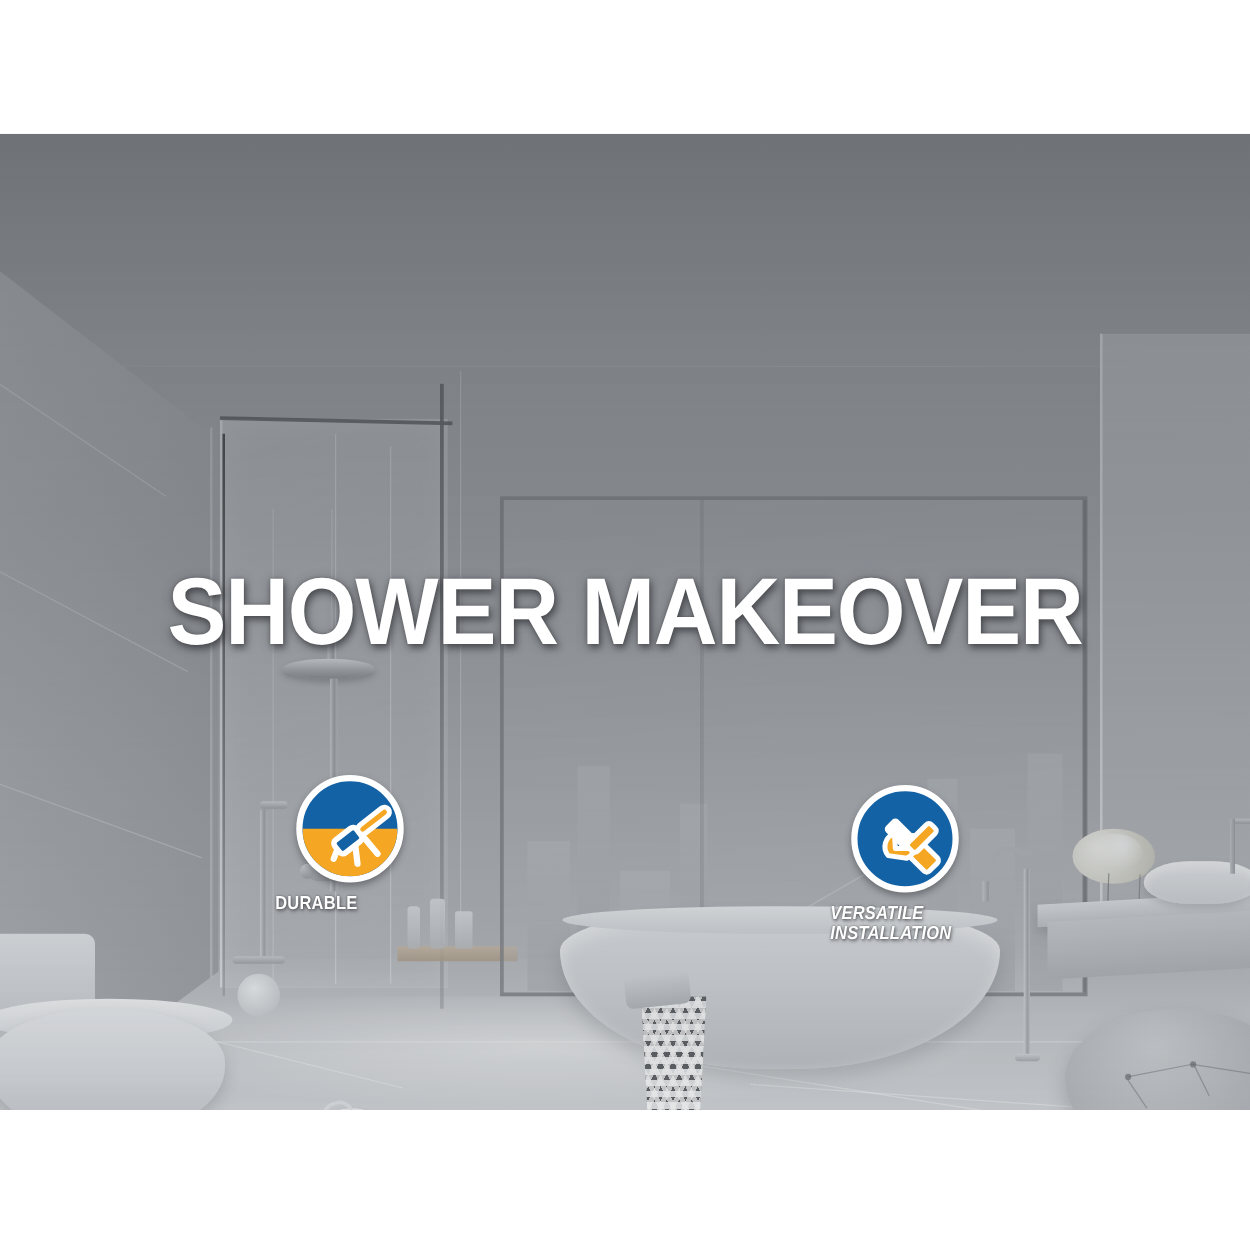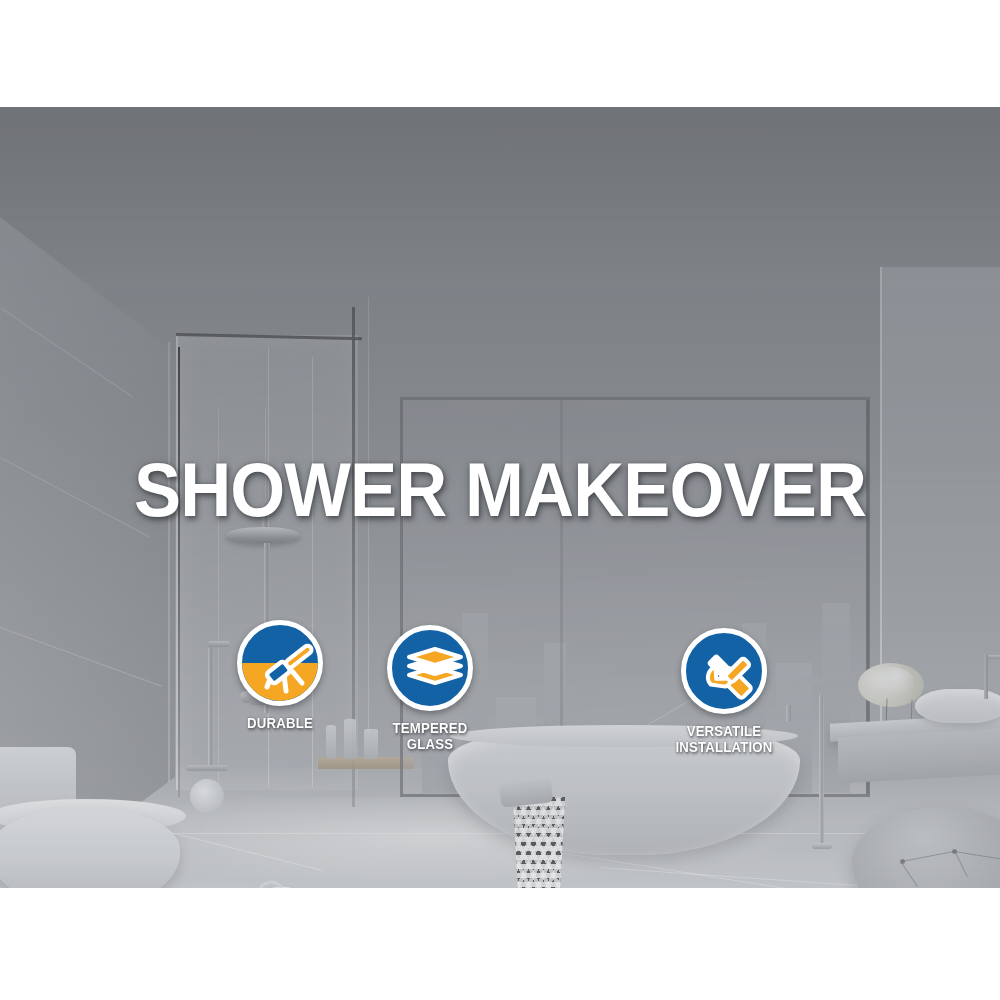--- a/index.html
+++ b/index.html
@@ -301,21 +301,21 @@
       2px 3px 5px rgba(45,47,51,.55),
       0 2px 10px rgba(45,47,51,.35);
     white-space:nowrap;
   }
 
   
   .features {
     position:absolute; left:0; top:620px; width:1000px; height:170px; z-index:70;
   }
   .feature {
-    position:absolute; text-align:center;
+    position:absolute; 
   }
   .badge {
     position:relative; width:86px; height:86px; margin:0 auto;
     border-radius:50%;
     background:#1462a6;
     border:5px solid #ffffff;
     box-shadow:0 3px 6px rgba(40,42,46,.45);
     overflow:visible;
   }
   .badge .clip { position:absolute; inset:0; border-radius:50%; overflow:hidden; }
@@ -465,36 +465,23 @@
           </g>
           <g transform="rotate(-38 43 43)">
             <rect x="24" y="36" width="22" height="13" rx="3.5" fill="#1462a6" stroke="#ffffff" stroke-width="4.5"></rect>
             <rect x="46" y="38.5" width="30" height="8" rx="4" fill="#f5a623" stroke="#ffffff" stroke-width="4"></rect>
           </g>
         </svg>
       </div>
       <div class="feature-label">DURABLE</div>
     </div>
 
-    <div class="feature" style="left:362px;top:5px;width:136px;">
-      <div class="badge">
-        <svg viewBox="0 0 86 86">
-          <g stroke="#ffffff" stroke-width="4" stroke-linejoin="round">
-            <polygon points="43,53 17,45 43,37 69,45" fill="#f5a623"></polygon>
-            <polygon points="43,44 17,36 43,28 69,36" fill="#ffffff"></polygon>
-            <polygon points="43,35 17,27 43,19 69,27" fill="#f5a623"></polygon>
-          </g>
-        </svg>
-      </div>
-      <div class="feature-label">TEMPERED
-GLASS</div>
-    </div>
-
-
-    <div class="feature" style="left:656px;top:8px;width:136px;">
+
+
+    <div class="feature" style="left:656px;top:8px;width:136px;font-style:italic;">
       <div class="badge">
         <svg viewBox="0 0 86 86">
           <g transform="rotate(45 43 43)">
             <rect x="20" y="38" width="18" height="10" rx="1.5" fill="#ffffff" stroke="#ffffff" stroke-width="4"></rect>
             <rect x="38" y="36.5" width="8" height="13" rx="1.5" fill="#ffffff" stroke="#ffffff" stroke-width="4"></rect>
             <rect x="46" y="35.5" width="22" height="15" rx="3" fill="#f5a623" stroke="#ffffff" stroke-width="4"></rect>
           </g>
           <g transform="rotate(-45 43 43)">
             <path d="M24 36 a11 11 0 0 1 16 -9 l-8 9 l7 7 l8 -9 a11 11 0 0 1 -14 14 Z" fill="#f5a623" stroke="#ffffff" stroke-width="4" stroke-linejoin="round"></path>
             <rect x="40" y="40" width="26" height="10" rx="3" fill="#f5a623" stroke="#ffffff" stroke-width="4"></rect>

